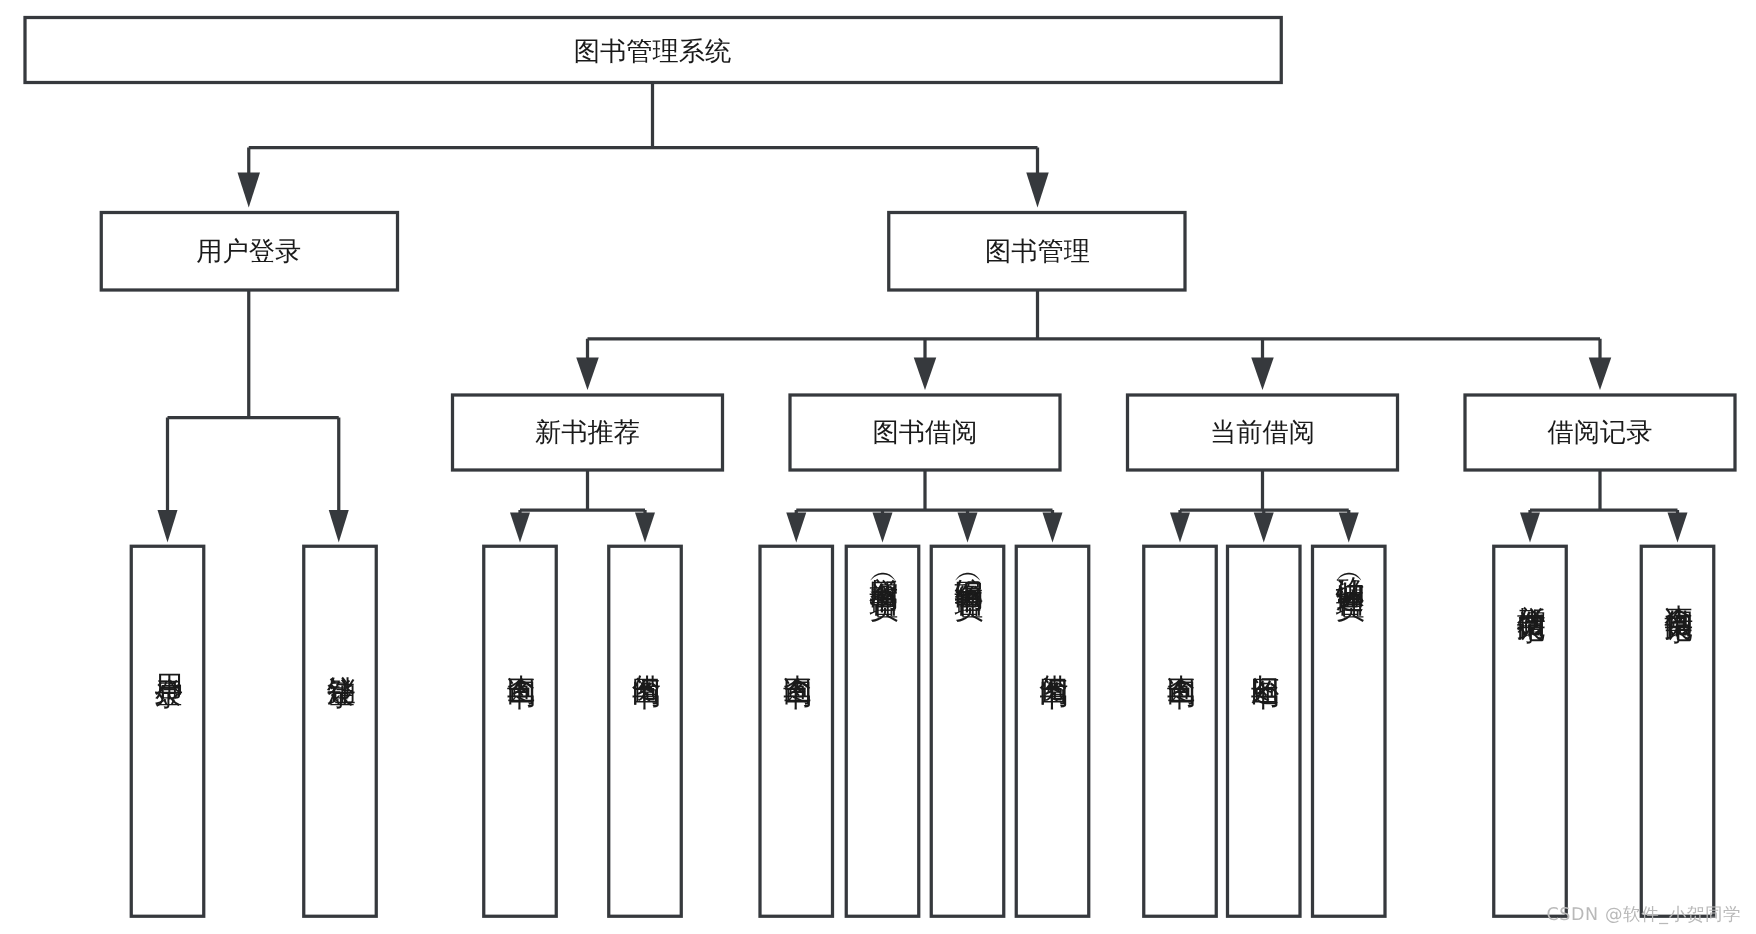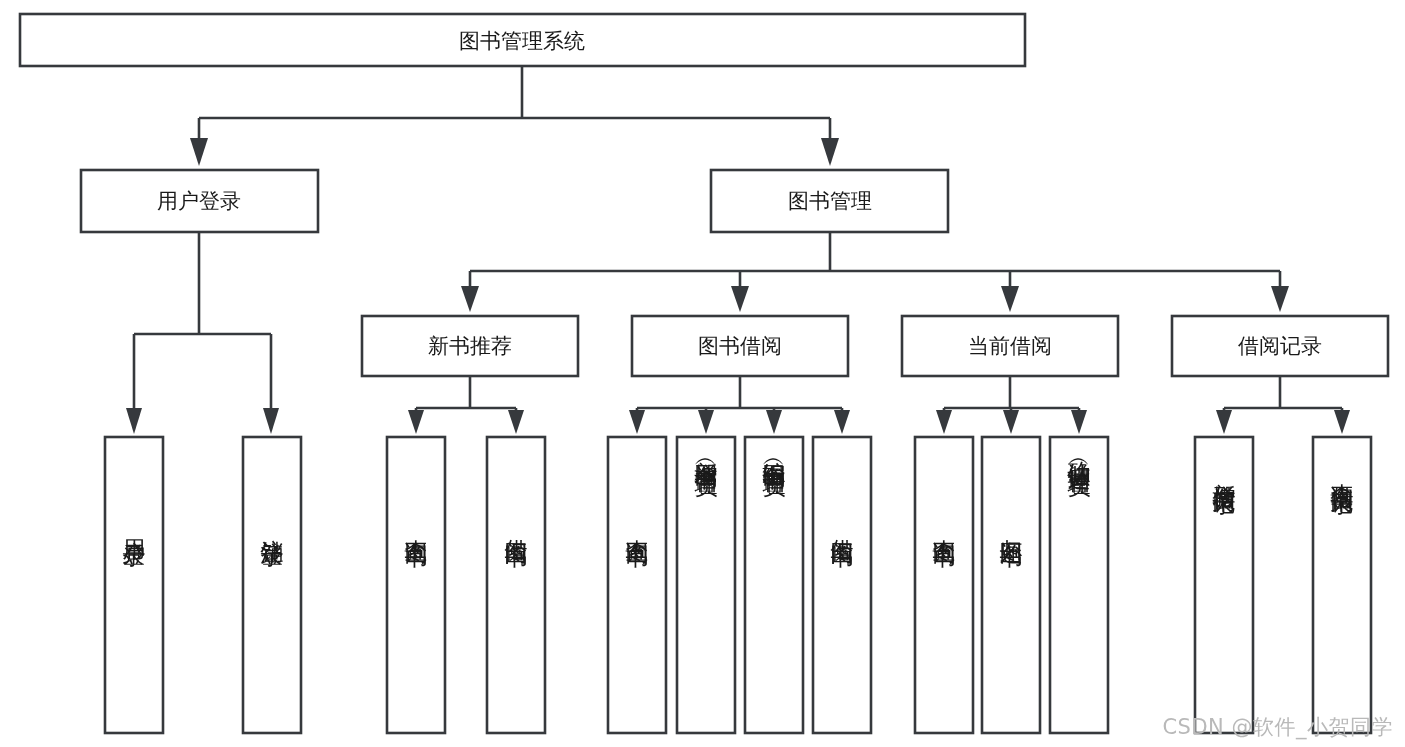--- a/index.html
+++ b/index.html
@@ -64,21 +64,21 @@
     display: flex;
     align-items: flex-start;
     justify-content: center;
     pointer-events: none;
   }
   .watermark {
     position: absolute;
     right: 12px;
     bottom: 6px;
     font-family: "DejaVu Sans", "Liberation Sans", sans-serif;
-    font-size: 21px;
+    font-size: 14px;
     color: #b9b9b9;
     white-space: nowrap;
     letter-spacing: 0.5px;
   }
 </style>
 </head>
 <body>
 
 <div id="diagram-root">
 

